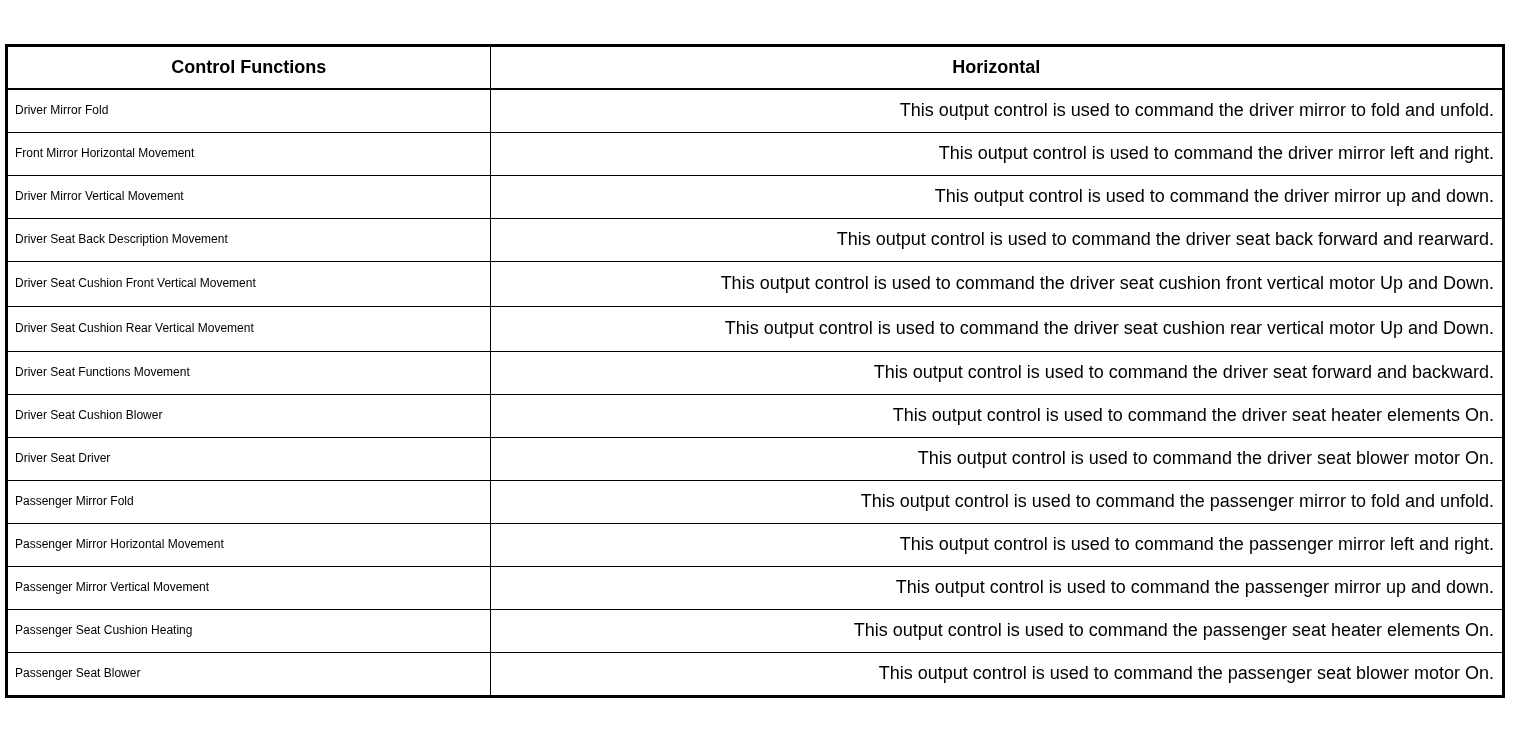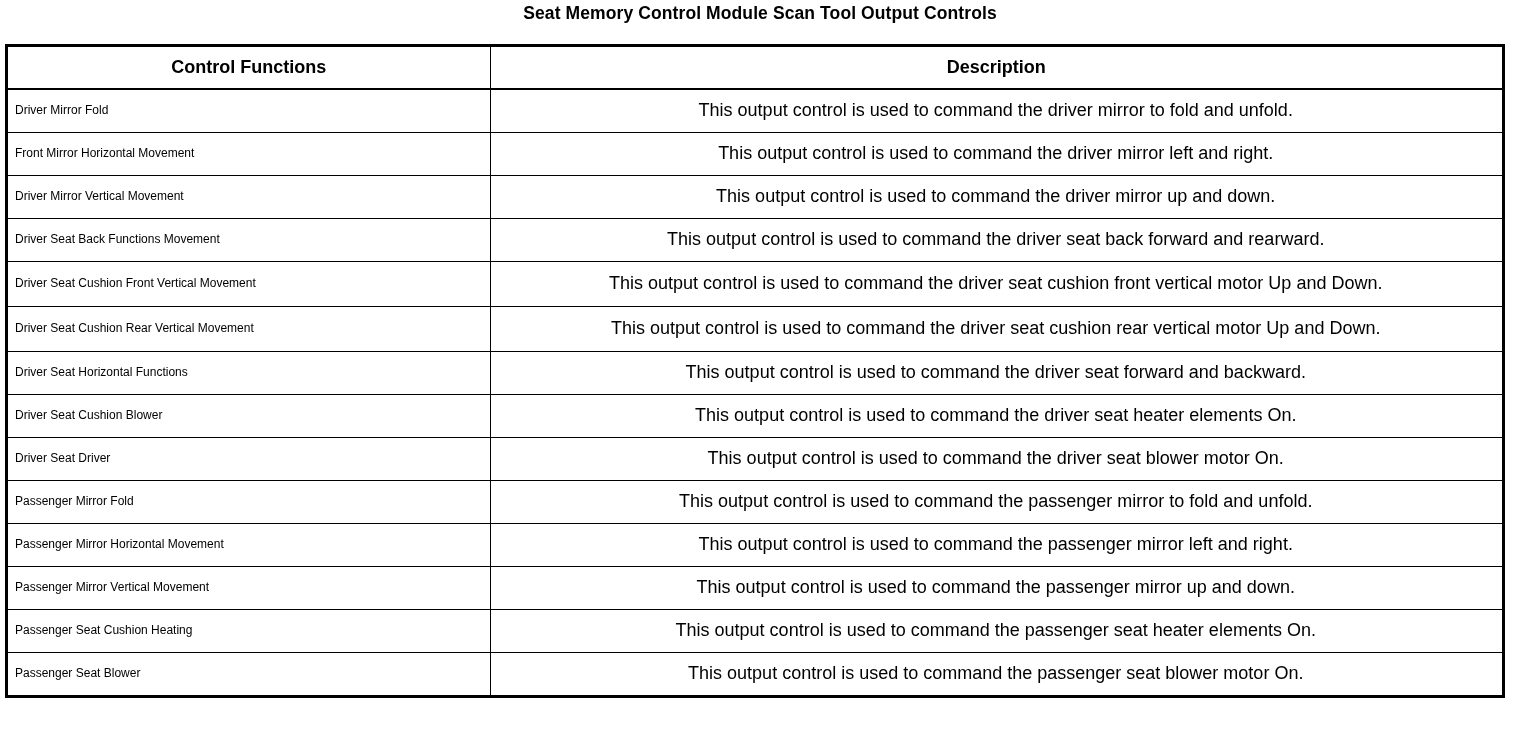--- a/index.html
+++ b/index.html
@@ -81,49 +81,48 @@
     font-weight: normal;
     line-height: 25px;
     padding: 8px 6px 9px 7px;
     text-align: left;
   }
   .cell-desc {
     font-size: 18px;
     font-weight: normal;
     line-height: 25px;
     padding: 8px 8px 9px 7px;
-    text-align: center;
+    text-align: right;
   }
   tr.row-tall .cell-func,
   tr.row-tall .cell-desc {
     line-height: 29px;
     padding-top: 7px;
     padding-bottom: 8px;
   }
 </style>
 </head>
 <body>
 
 <div class="page">
 
-  <div class="doc-title">Seat Memory Control Module Scan Tool Output Controls</div>
 
   <div class="table-wrap">
     <table class="ctrl-table">
       <colgroup>
         <col class="c-func">
         <col class="c-desc">
       </colgroup>
       <thead>
         <tr>
           <th>
             <div class="th-inner">Control Functions</div>
           </th>
           <th>
-            <div class="th-inner">Description</div>
+            <div class="th-inner">Horizontal</div>
           </th>
         </tr>
       </thead>
       <tbody id="table-body">
           <tr>
             <td>
               <div class="cell-func">Driver Mirror Fold</div>
             </td>
             <td>
               <div class="cell-desc">This output control is used to command the driver mirror to fold and unfold.</div>
@@ -140,21 +139,21 @@
           <tr>
             <td>
               <div class="cell-func">Driver Mirror Vertical Movement</div>
             </td>
             <td>
               <div class="cell-desc">This output control is used to command the driver mirror up and down.</div>
             </td>
           </tr>
           <tr>
             <td>
-              <div class="cell-func">Driver Seat Back Functions Movement</div>
+              <div class="cell-func">Driver Seat Back Description Movement</div>
             </td>
             <td>
               <div class="cell-desc">This output control is used to command the driver seat back forward and rearward.</div>
             </td>
           </tr>
           <tr class="row-tall">
             <td>
               <div class="cell-func">Driver Seat Cushion Front Vertical Movement</div>
             </td>
             <td>
@@ -164,21 +163,21 @@
           <tr class="row-tall">
             <td>
               <div class="cell-func">Driver Seat Cushion Rear Vertical Movement</div>
             </td>
             <td>
               <div class="cell-desc">This output control is used to command the driver seat cushion rear vertical motor Up and Down.</div>
             </td>
           </tr>
           <tr>
             <td>
-              <div class="cell-func">Driver Seat Horizontal Functions</div>
+              <div class="cell-func">Driver Seat Functions Movement</div>
             </td>
             <td>
               <div class="cell-desc">This output control is used to command the driver seat forward and backward.</div>
             </td>
           </tr>
           <tr>
             <td>
               <div class="cell-func">Driver Seat Cushion Blower</div>
             </td>
             <td>

